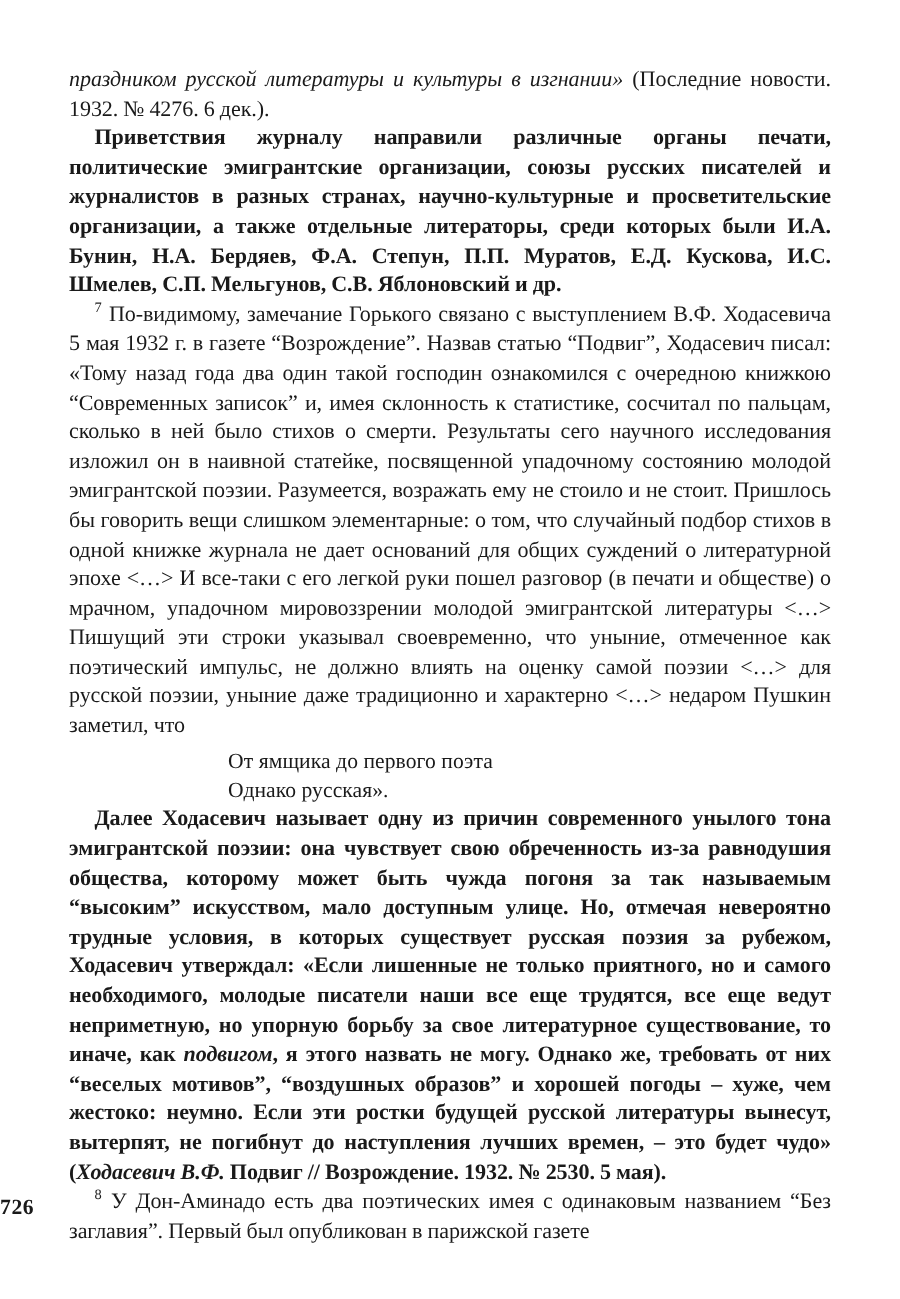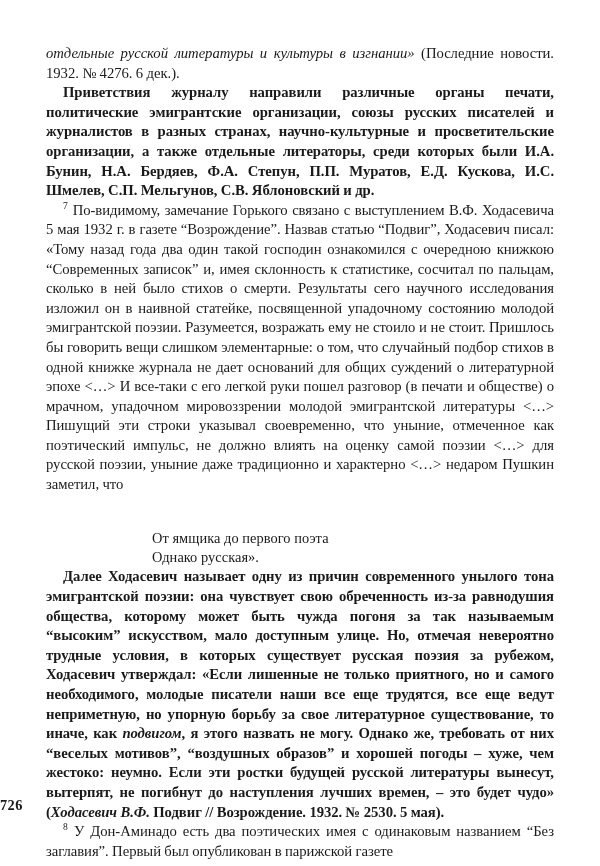--- a/index.html
+++ b/index.html
@@ -44,21 +44,21 @@
     font-size: 9.6px;
     vertical-align: super;
     line-height: 0;
     letter-spacing: 0.3px;
   }
   .ital {
     font-style: italic;
   }
   
   .verse {
-    margin: 34px 0 0 0;
+    margin: 4px 0 0 0;
     padding-left: 106px;
     font-size: 14.4px;
     line-height: 19.4px;
     text-align: left;
     letter-spacing: 0.05px;
   }
   .verse .vline {
     display: block;
     white-space: nowrap;
   }
@@ -73,21 +73,21 @@
     font-size: 14.4px;
     font-weight: bold;
     letter-spacing: 0.4px;
   }
 </style>
 </head>
 <body>
 
 <div class="page">
 
-  <p class="para"><span class="ital">отдельные русской литературы и культуры в изгнании»</span><span> (Последние новости. 1932. № 4276. 6 дек.).</span></p>
+  <p class="para"><span class="ital">праздником русской литературы и культуры в изгнании»</span><span> (Последние новости. 1932. № 4276. 6 дек.).</span></p>
 
   <p class="para indent">Приветствия журналу направили различные органы печати, политические эмигрантские организации, союзы русских писателей и журналистов в разных странах, научно-культурные и просветительские организации, а также отдельные литераторы, среди которых были И.А. Бунин, Н.А. Бердяев, Ф.А. Степун, П.П. Муратов, Е.Д. Кускова, И.С. Шмелев, С.П. Мельгунов, С.В. Яблоновский и др.</p>
 
   <p class="para footnote-start"><span class="sup">7</span> <span>По-видимому, замечание Горького связано с выступлением В.Ф. Ходасевича 5 мая 1932 г. в газете “Возрождение”. Назвав статью “Подвиг”, Ходасевич писал: «Тому назад года два один такой господин ознакомился с очередною книжкою “Современных записок” и, имея склонность к статистике, сосчитал по пальцам, сколько в ней было стихов о смерти. Результаты сего научного исследования изложил он в наивной статейке, посвященной упадочному состоянию молодой эмигрантской поэзии. Разумеется, возражать ему не стоило и не стоит. Пришлось бы говорить вещи слишком элементарные: о том, что случайный подбор стихов в одной книжке журнала не дает оснований для общих суждений о литературной эпохе &lt;…&gt; И все-таки с его легкой руки пошел разговор (в печати и обществе) о мрачном, упадочном мировоззрении молодой эмигрантской литературы &lt;…&gt; Пишущий эти строки указывал своевременно, что уныние, отмеченное как поэтический импульс, не должно влиять на оценку самой поэзии &lt;…&gt; для русской поэзии, уныние даже традиционно и характерно &lt;…&gt; недаром Пушкин заметил, что</span></p>
 
   <div class="verse">
     <span class="vline">От ямщика до первого поэта</span>
     <span class="vline">Однако русская».</span>
   </div>
 

